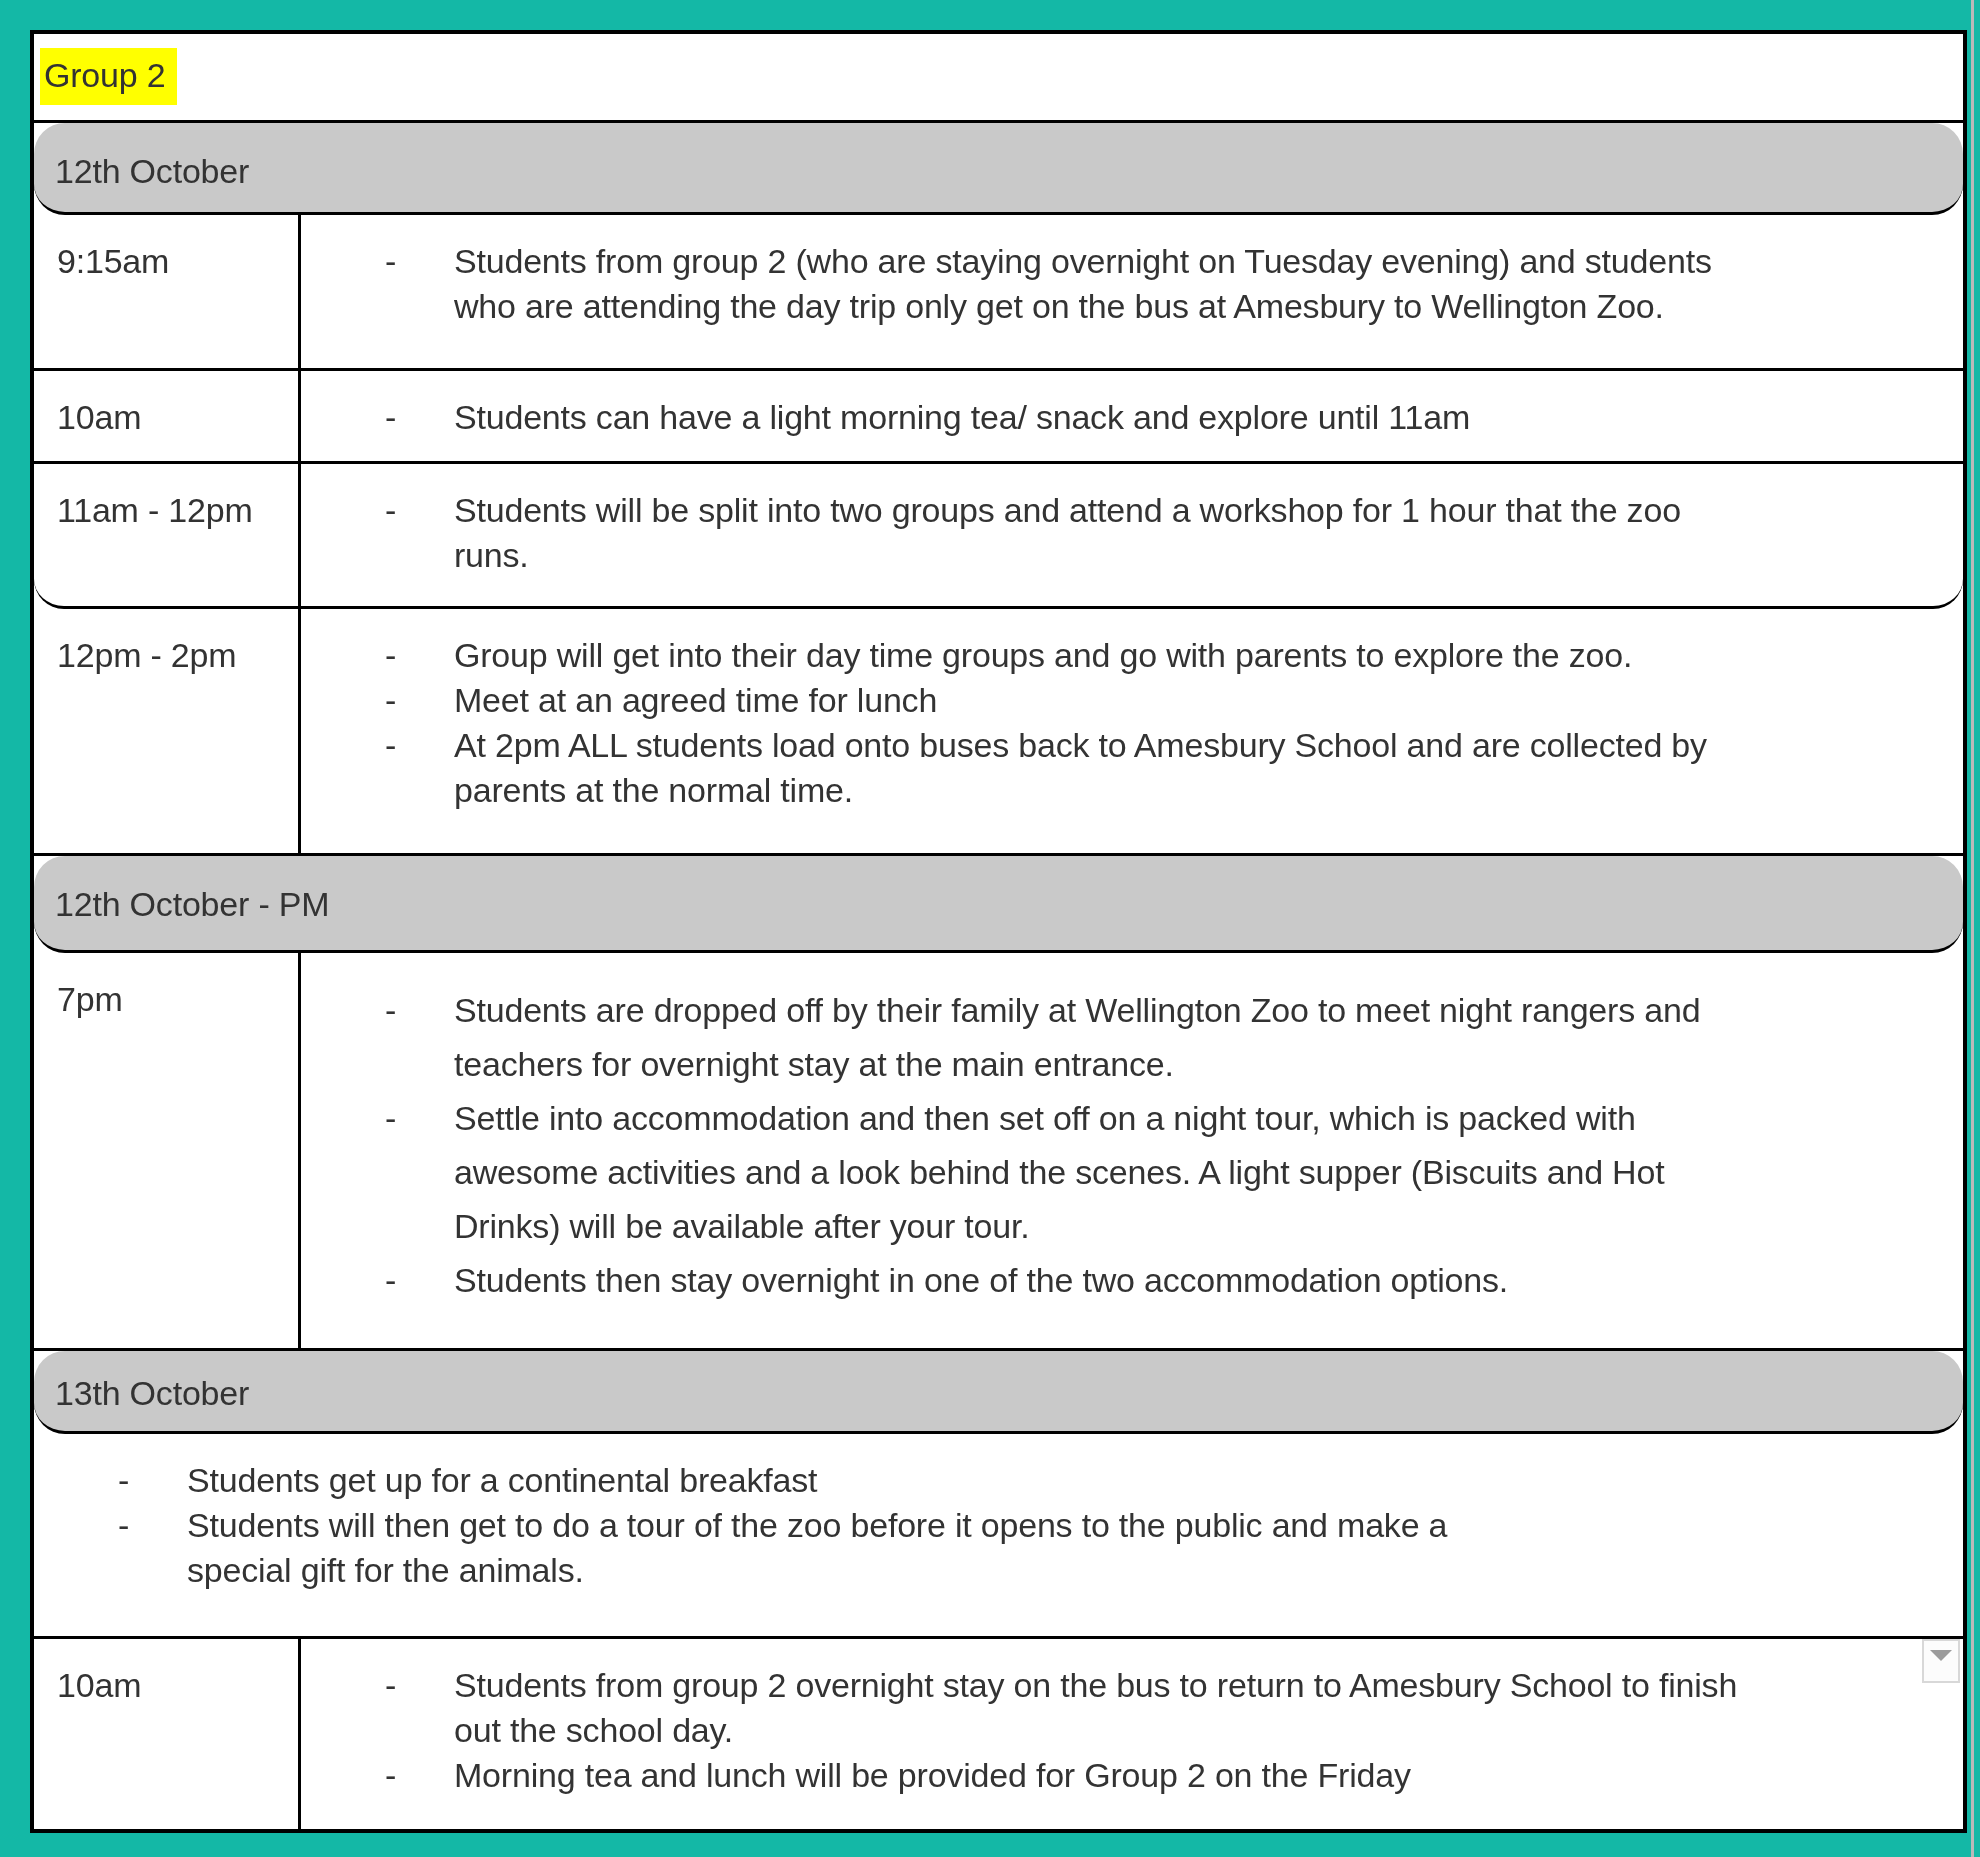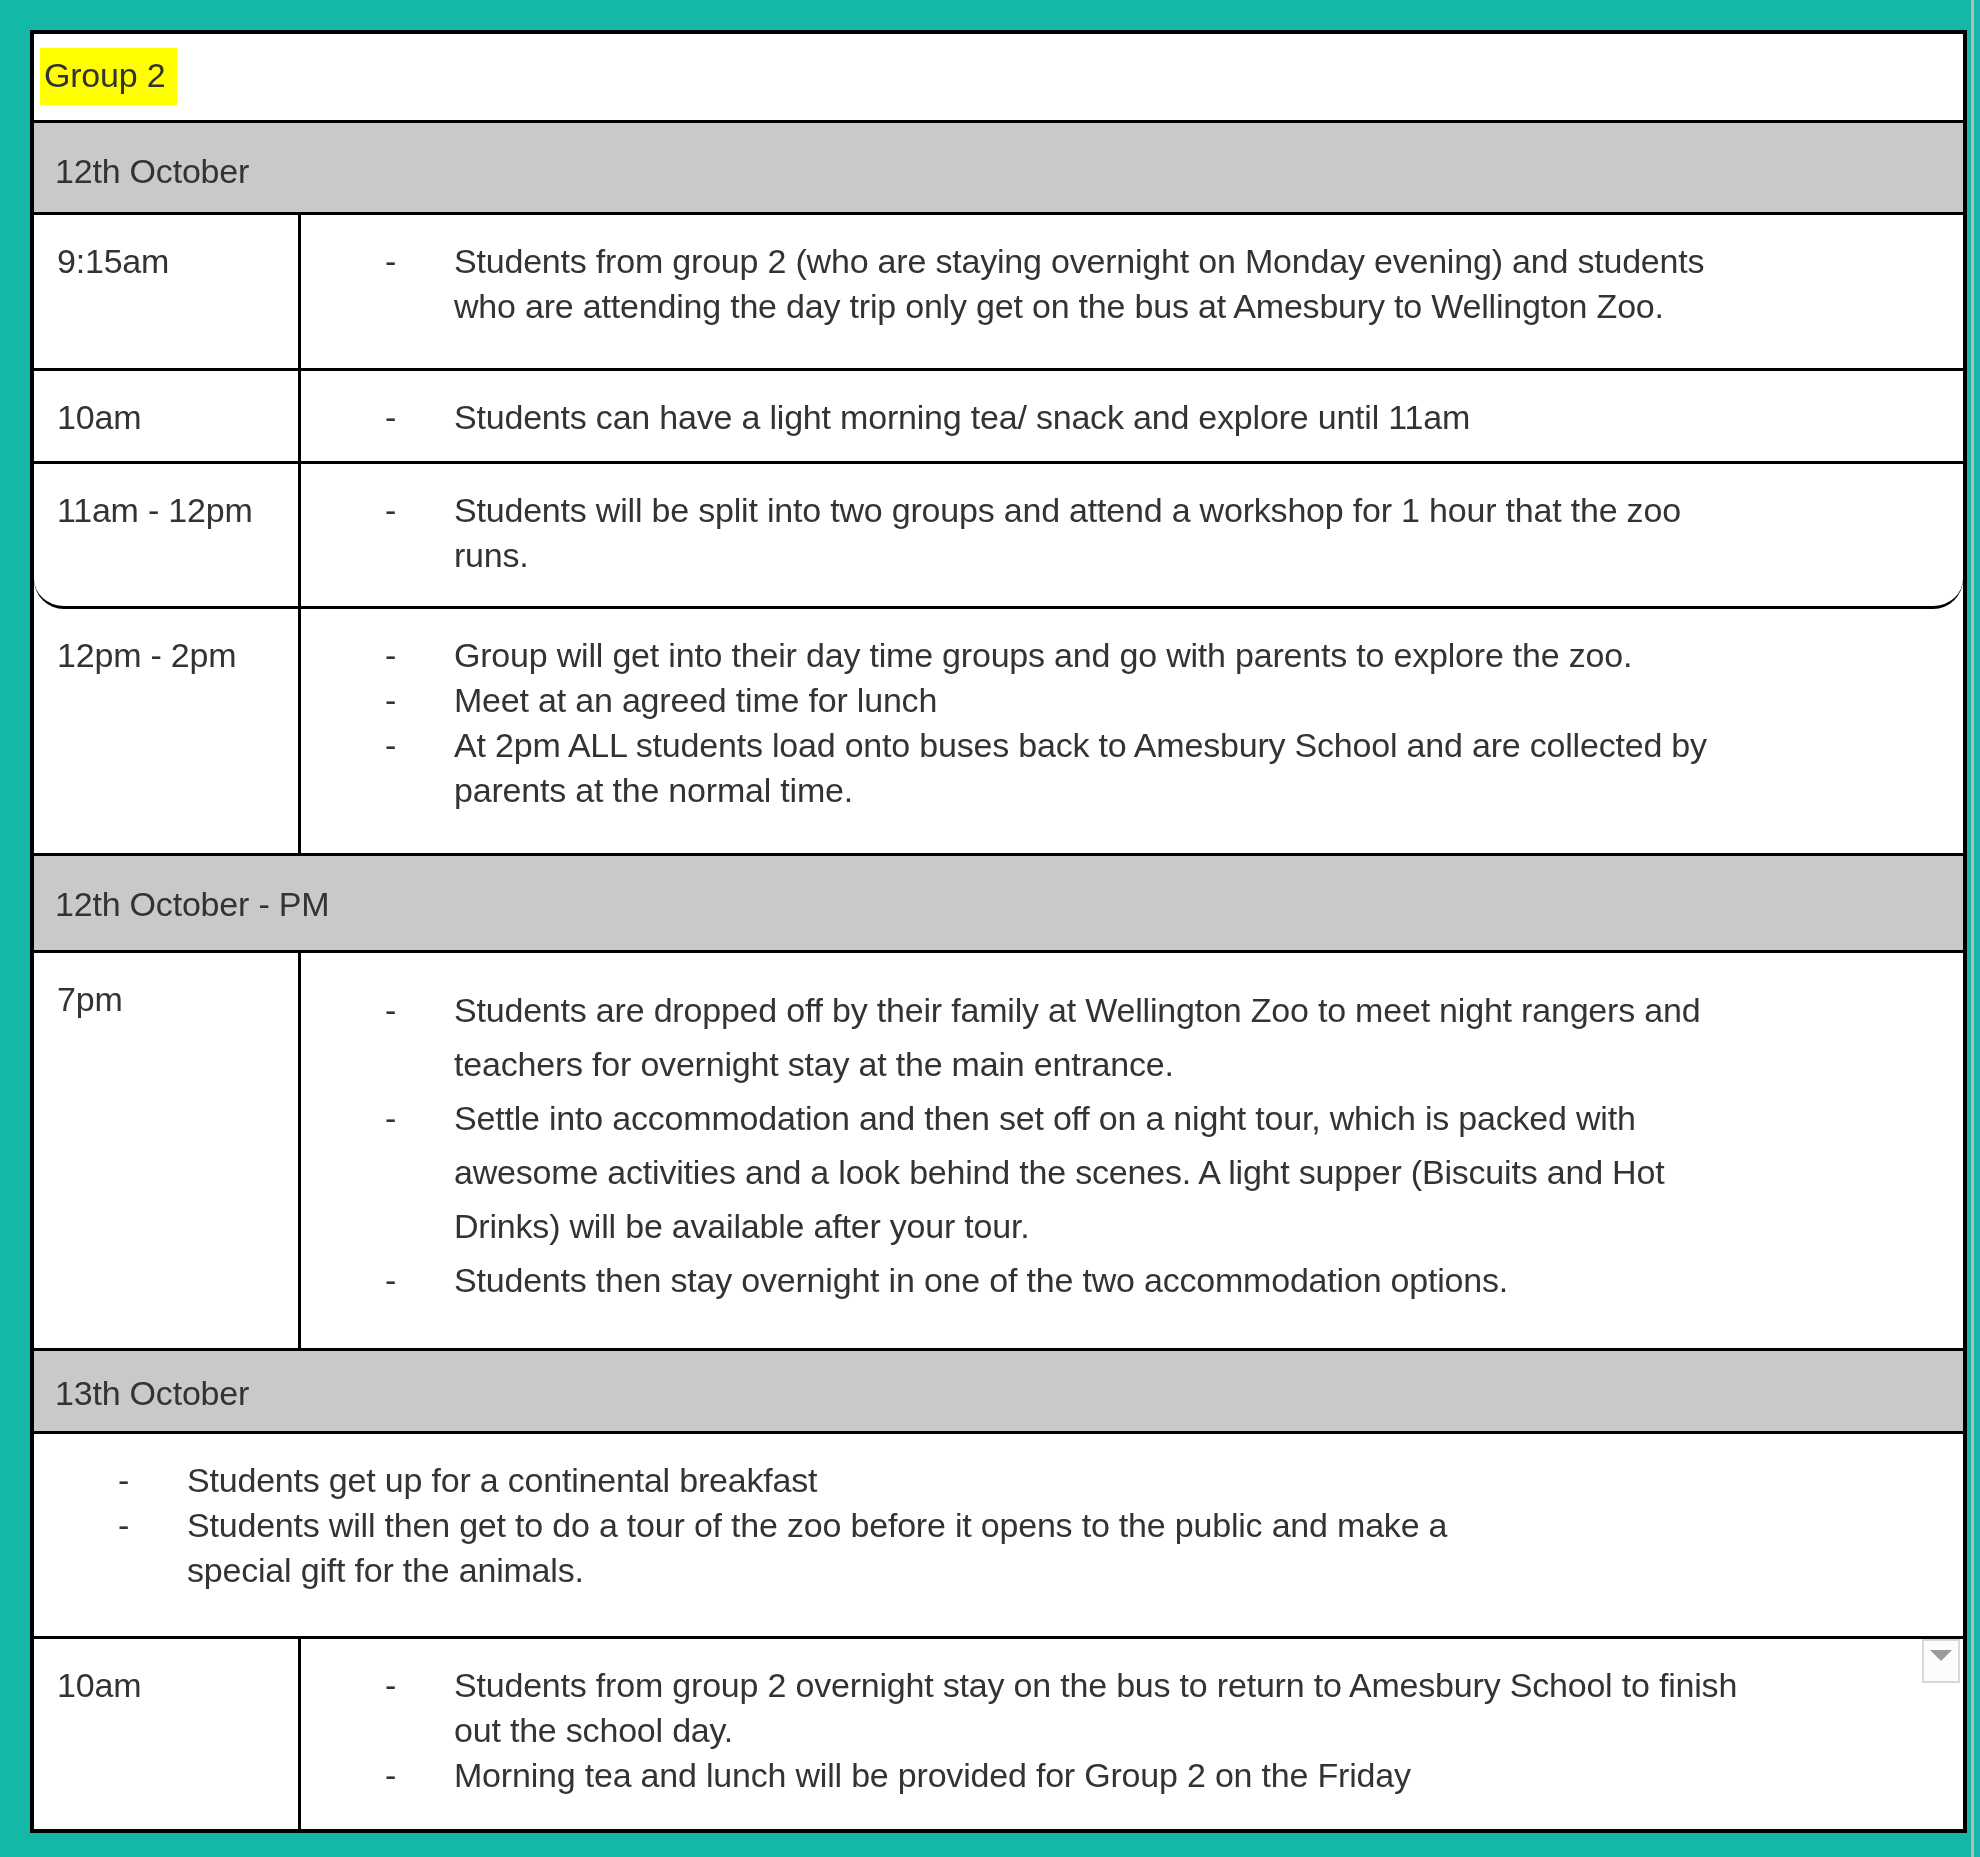--- a/index.html
+++ b/index.html
@@ -21,21 +21,21 @@
   .row{
     box-sizing:border-box;
     border-bottom:3px solid #000000;
     font-size:34px;line-height:45px;letter-spacing:-0.2px;
   }
   .row:last-child{border-bottom:none;}
   
   .row-title{min-height:89px;padding:14px 10px 0 6px;}
   .hl{display:inline-block;background:#ffff00;padding:5px 12px 7px 4px;}
   
-  .row-section{min-height:92px;background:#c9c9c9;padding:26px 10px 0 21px;}
+  .row-section{min-height:92px;background:#c9c9c9;padding:26px 10px 0 21px;border-radius:31px;}
   .row-section.h98{min-height:97px;}
   .row-section.h84{min-height:83px;padding-top:20px;}
   
   .row-entry{display:flex;align-items:stretch;}
   .cell-time{
     width:267px;flex:0 0 267px;box-sizing:border-box;
     border-right:3px solid #000000;
     padding:24px 8px 0 23px;
   }
   .cell-content{flex:1;padding:24px 0 18px 0;box-sizing:border-box;}
@@ -86,21 +86,21 @@
       <span>12th October</span>
     </div>
 
     <div class="row row-entry h158">
       <div class="cell-time">
         <span>9:15am</span>
       </div>
       <div class="cell-content">
         <div class="item">
           <span class="dash">-</span>
-          <span class="txt">Students from group 2 (who are staying overnight on Monday evening) and students
+          <span class="txt">Students from group 2 (who are staying overnight on Tuesday evening) and students
 who are attending the day trip only get on the bus at Amesbury to Wellington Zoo.</span>
         </div>
       </div>
     </div>
 
     <div class="row row-entry h94">
       <div class="cell-time">
         <span>10am</span>
       </div>
       <div class="cell-content">

